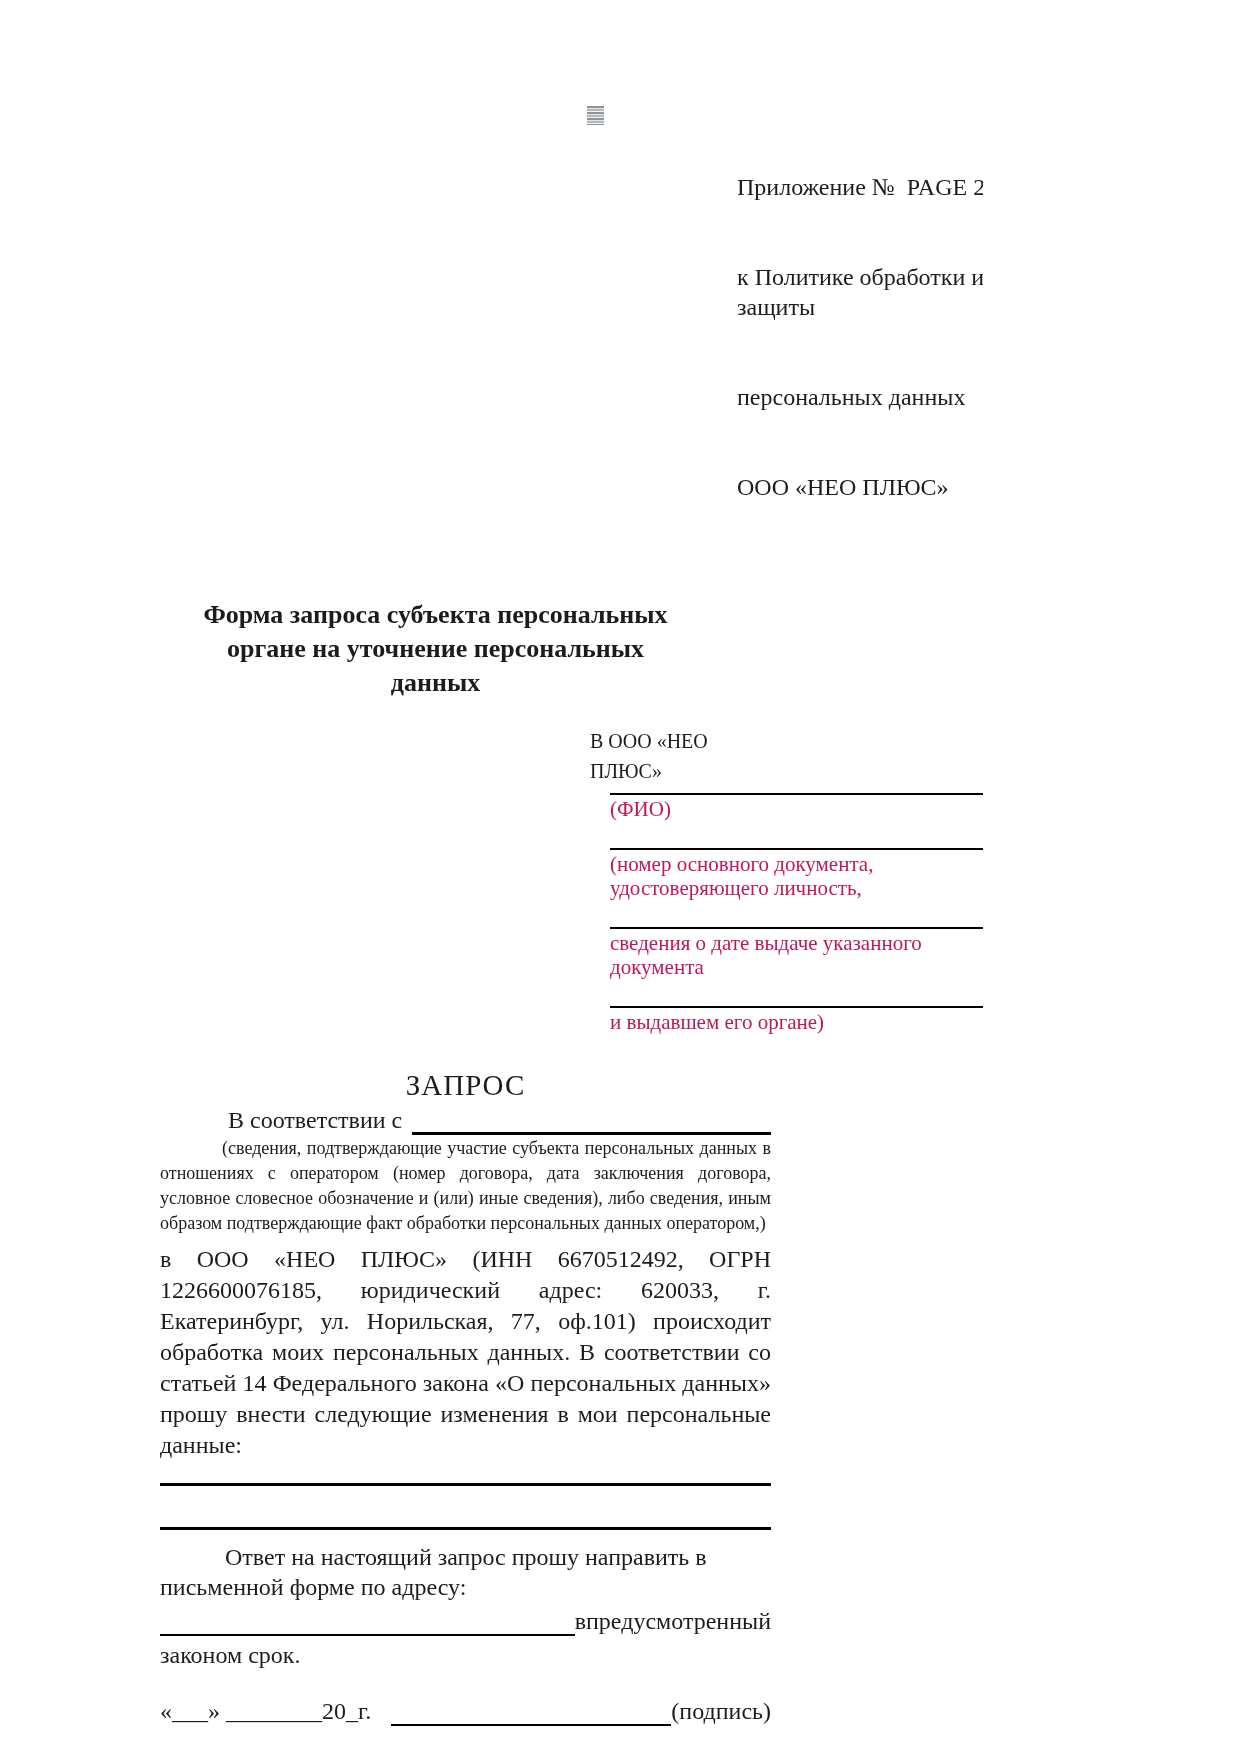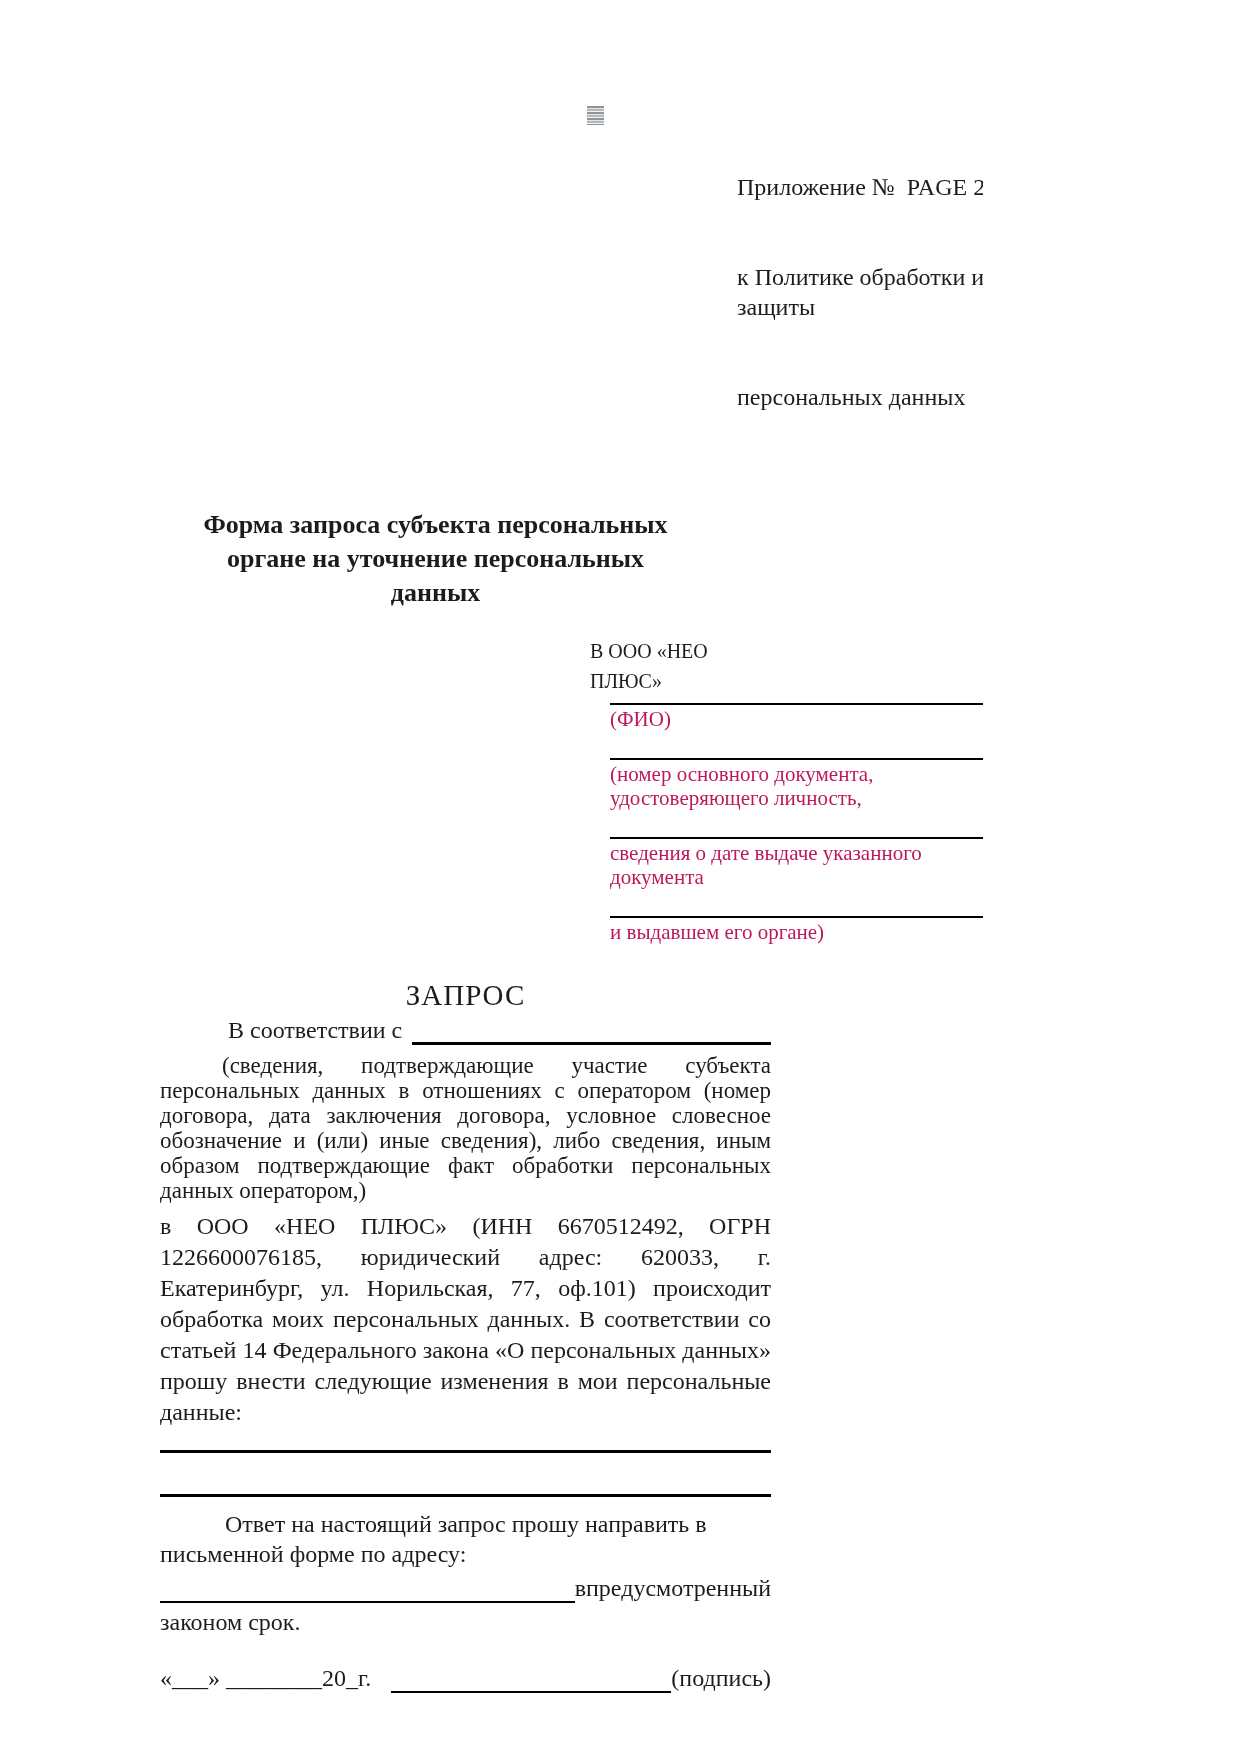--- a/index.html
+++ b/index.html
@@ -89,25 +89,25 @@
   }
   .intro-text { margin-left: 68px; white-space: nowrap; }
   .intro-underline {
     flex: 1;
     border-bottom: 3px solid #000;
     height: 24px;
     margin-left: 10px;
   }
 
   .fine-print {
-    font-size: 23px;
+    font-size: 18px;
     line-height: 25px;
     text-align: justify;
     text-indent: 62px;
-    margin-top: 8px;
+    margin-top: 1px;
   }
 
   .body-par {
     margin-top: 8px;
     font-size: 24px;
     line-height: 31px;
     text-align: justify;
   }
 
   .blank-rule {
@@ -160,20 +160,21 @@
 <body>
 
 <div class="page">
 
   <div class="mini-icon"></div>
 
   <div class="header-block">
     <div>Приложение №  PAGE 2</div>
     <div>к Политике обработки и защиты</div>
     <div>персональных данных</div>
+    <div>ООО «НЕО ПЛЮС»</div>
   </div>
 
   <div class="doc-title">Форма запроса субъекта персональных органе на уточнение персональных данных</div>
 
   <div class="addressee">
     <div class="to-line">В ООО «НЕО ПЛЮС»</div>
 
     <div class="fields">
       <div class="field">
         <div class="field-caption">(ФИО)</div>

